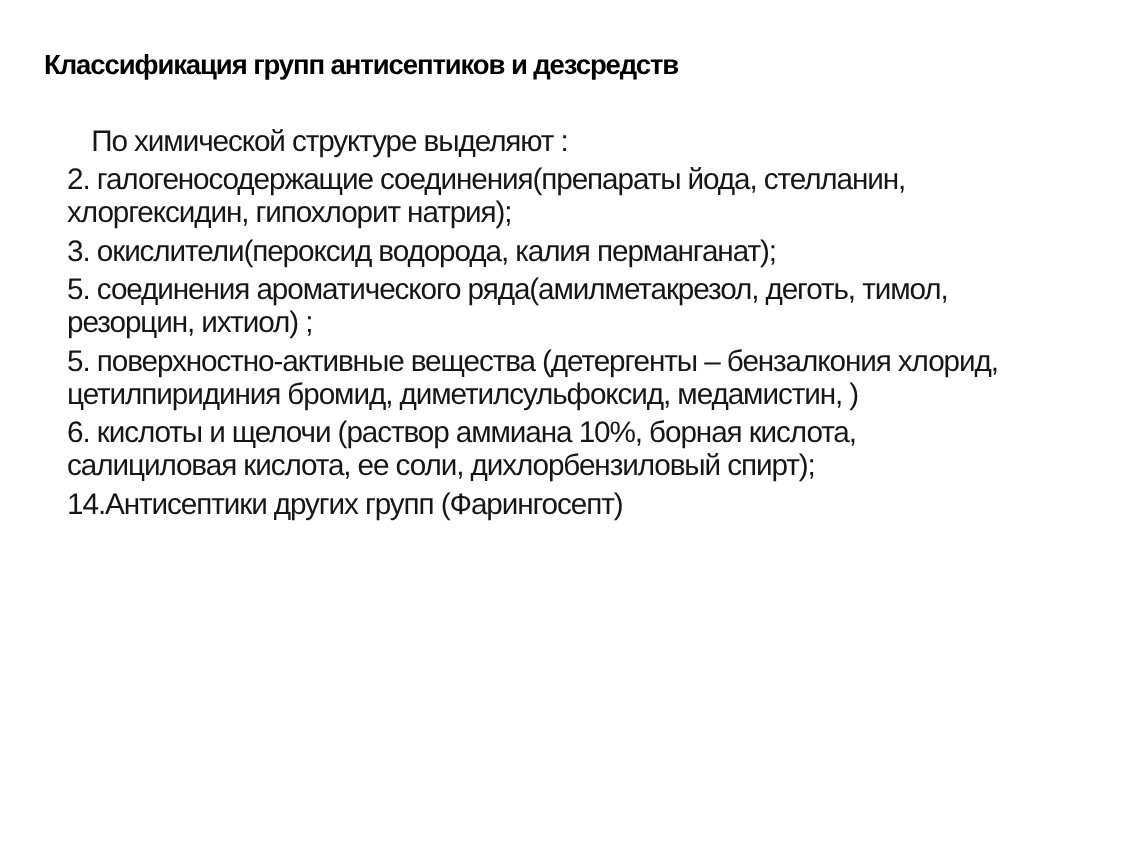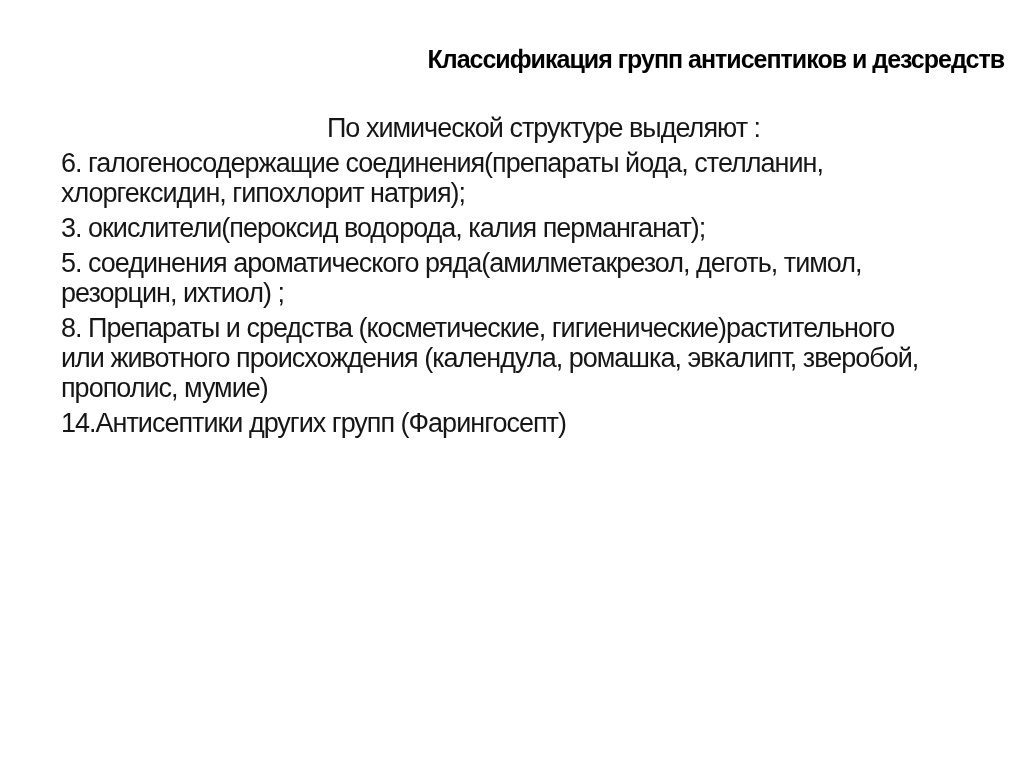--- a/index.html
+++ b/index.html
@@ -16,39 +16,38 @@
   .slide {
     position: relative;
     width: 1024px;
     height: 767px;
     background: #ffffff;
     box-sizing: border-box;
     padding: 0 20px 0 61px;
   }
   .slide-title {
     margin: 44px 0 0 0;
-    text-align: right;
+    text-align: left;
     font-size: 25px;
     line-height: 30px;
     font-weight: bold;
     color: #000000;
     letter-spacing: -1px;
     
     margin-left: -41px;
     padding-left: 20px;
   }
   .intro-line {
     margin: 39px 0 0 0;
     padding-left: 22px;
     font-size: 27px;
     line-height: 30px;
     color: #161616;
     letter-spacing: -1px;
     white-space: pre-line;
-    text-align: center;
   }
   .list-item {
     margin: 5px 0 0 0;
     font-size: 27px;
     line-height: 30px;
     color: #161616;
     letter-spacing: -1px;
     white-space: pre-line;
   }
   .list-item:first-of-type {
@@ -56,22 +55,23 @@
   }
 </style>
 </head>
 <body>
 
 <div class="slide">
   <h1 class="slide-title">Классификация групп антисептиков и дезсредств</h1>
 
   <p class="intro-line">По химической структуре выделяют :</p>
 
-  <p class="list-item">6. галогеносодержащие соединения(препараты йода, стелланин,
+  <p class="list-item">2. галогеносодержащие соединения(препараты йода, стелланин,
 хлоргексидин, гипохлорит натрия);</p>
   <p class="list-item">3. окислители(пероксид водорода, калия перманганат);</p>
   <p class="list-item">5. соединения ароматического ряда(амилметакрезол, деготь, тимол,
 резорцин, ихтиол) ;</p>
-  <p class="list-item">8. Препараты и средства (косметические, гигиенические)растительного
-или животного происхождения (календула, ромашка, эвкалипт, зверобой,
-прополис, мумие)</p>
+  <p class="list-item">5. поверхностно-активные вещества (детергенты – бензалкония хлорид,
+цетилпиридиния бромид, диметилсульфоксид, медамистин, )</p>
+  <p class="list-item">6. кислоты и щелочи (раствор аммиана 10%, борная кислота,
+салициловая кислота, ее соли, дихлорбензиловый спирт);</p>
   <p class="list-item">14.Антисептики других групп (Фарингосепт)</p>
 </div>
 
 </body></html>

